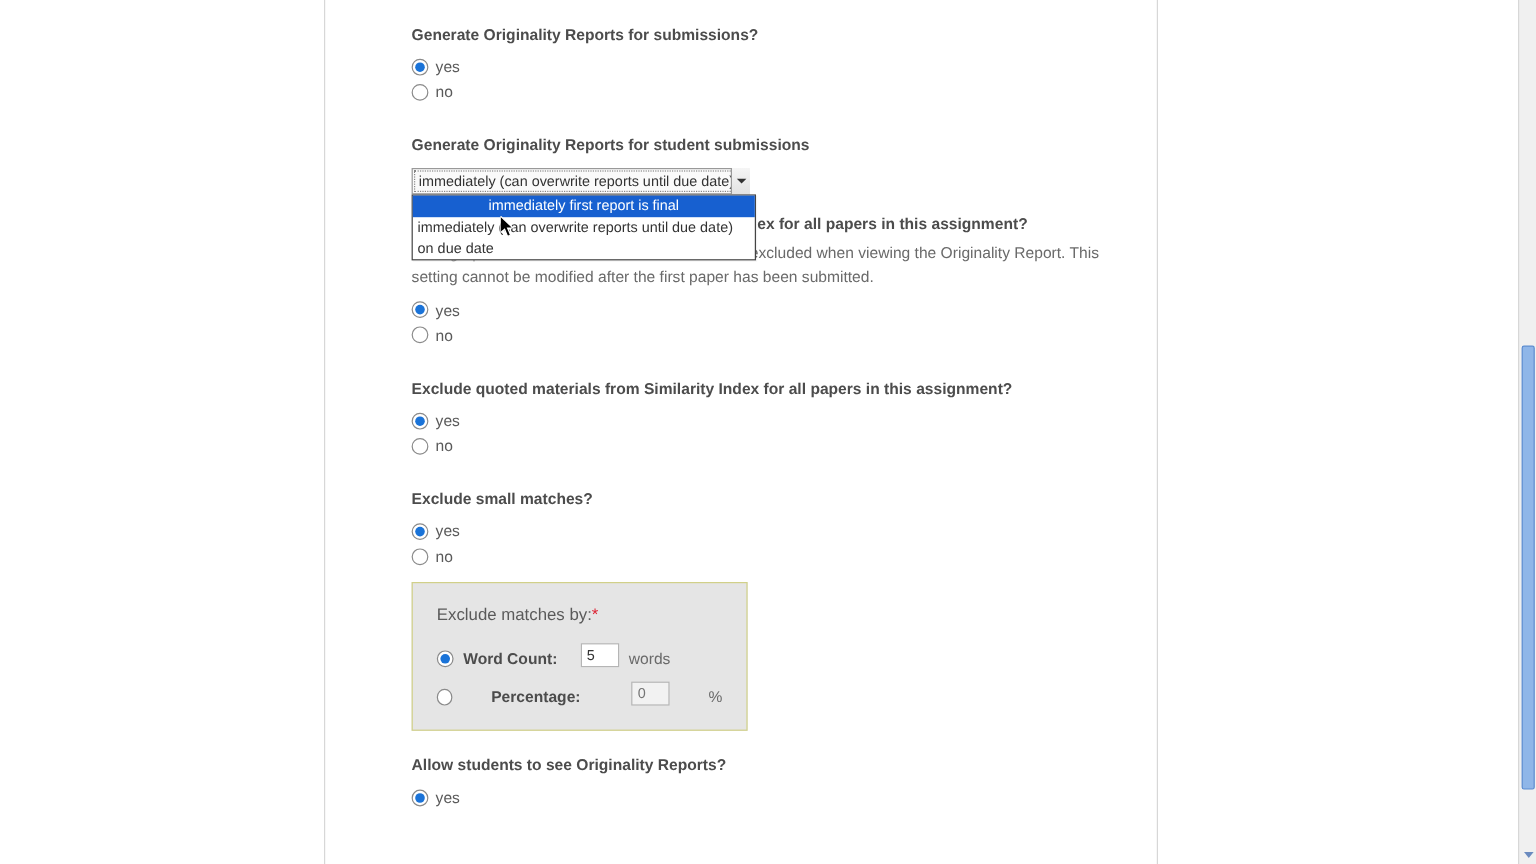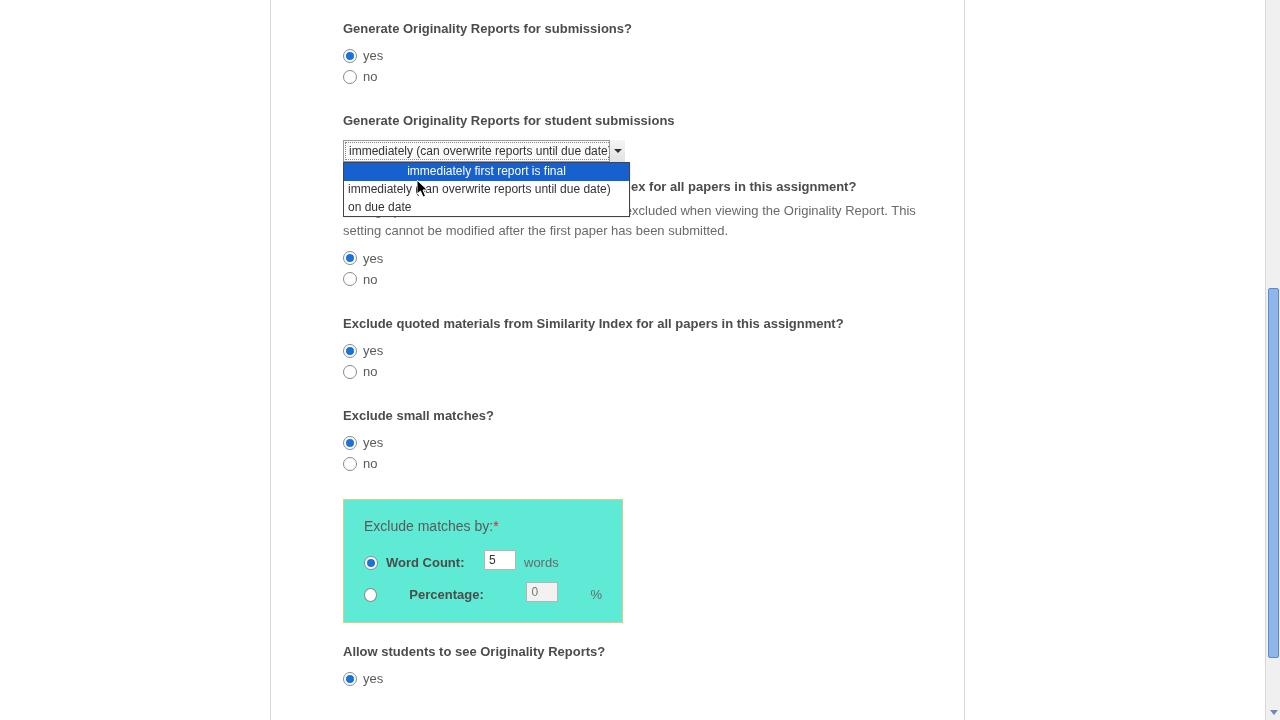--- a/index.html
+++ b/index.html
@@ -130,21 +130,21 @@
 .dropdown-item.highlighted {
   background: #1760d0;
   color: #fff;
   text-align: center;
 }
 .hidden-behind {
   
 }
 .exclude-box {
   border: 1px solid #d1d089;
-  background: #5eead4;
+  background: #e5e5e5;
   width: 280px;
   padding: 18px 20px 20px 20px;
   margin-top: 4px;
 }
 .exclude-box .box-title {
   font-size: 14px;
   color: #5a5a5a;
   font-weight: 500;
   margin-bottom: 16px;
 }
@@ -269,21 +269,21 @@
       <div class="radio-row">
         <input type="radio" checked="" style="">
         <label>yes</label>
       </div>
       <div class="radio-row">
         <input type="radio" style="">
         <label>no</label>
       </div>
     </div>
 
-    <div class="section" style="">
+    <div class="section" style="margin-bottom:14px;">
       <label class="section-label">Exclude small matches?</label>
       <div class="radio-row">
         <input type="radio" checked="" style="">
         <label>yes</label>
       </div>
       <div class="radio-row">
         <input type="radio" style="">
         <label>no</label>
       </div>
     </div>

